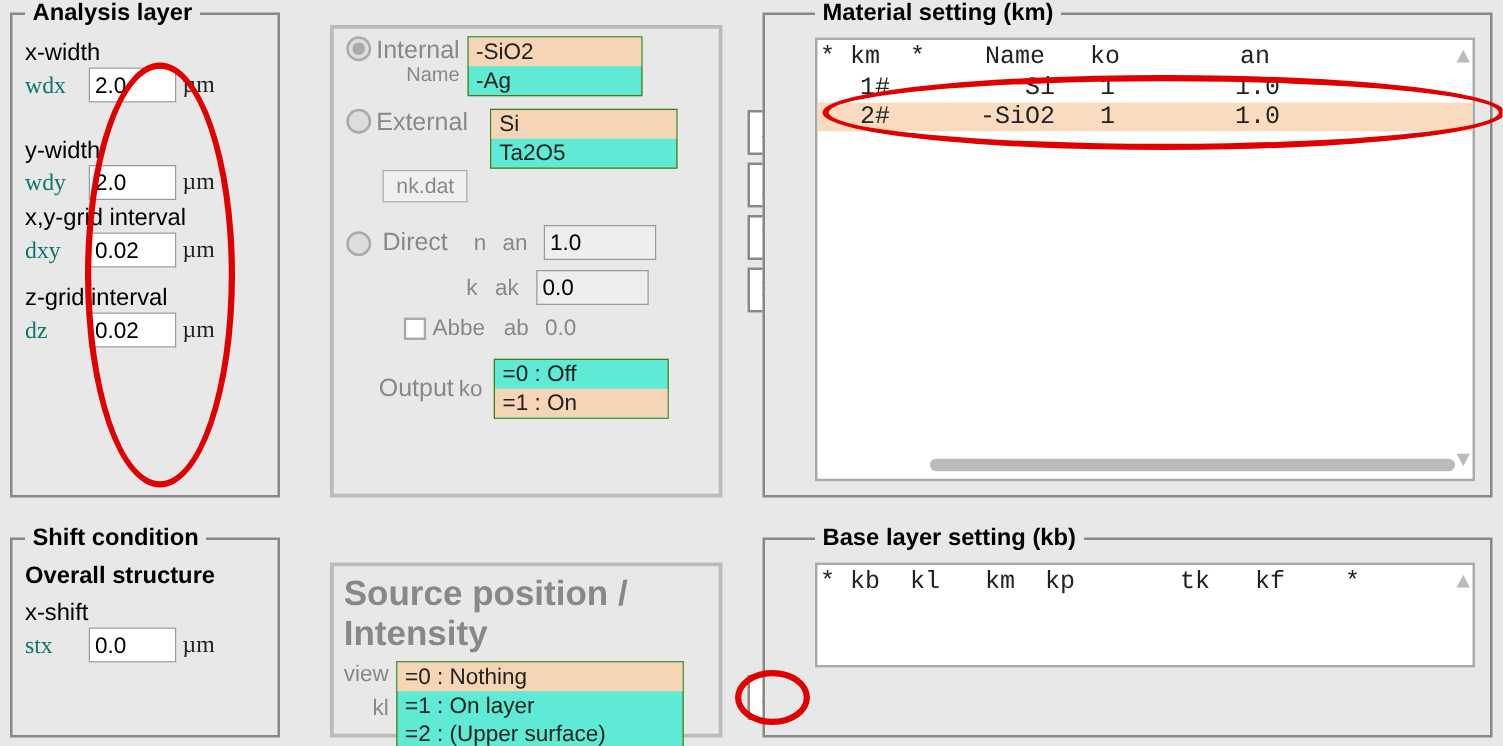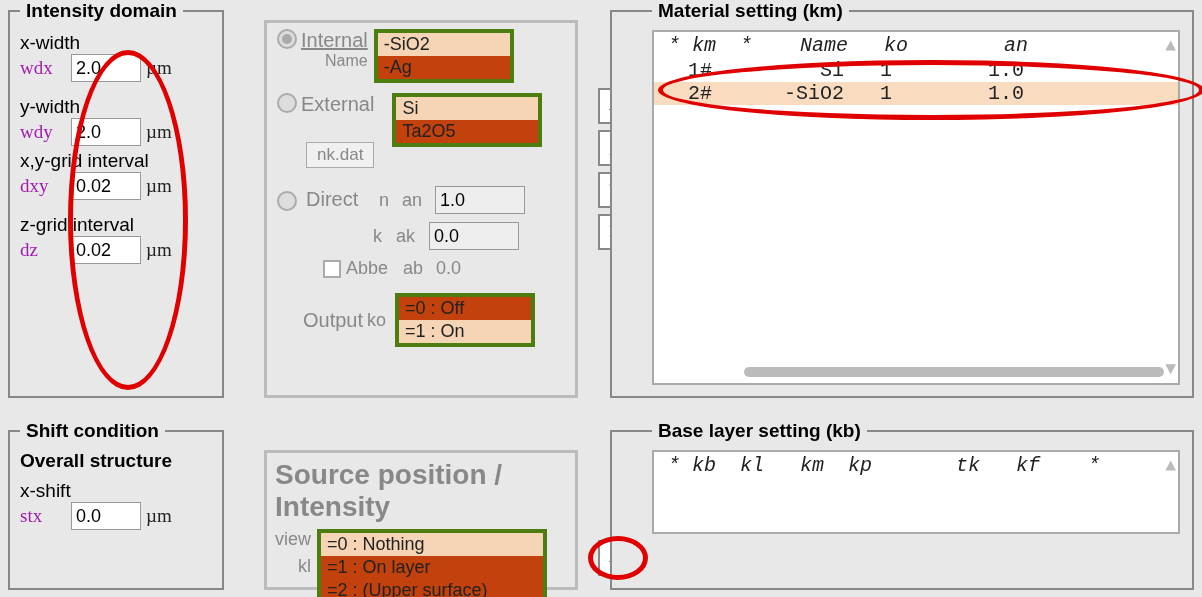--- a/index.html
+++ b/index.html
@@ -22,21 +22,21 @@
     padding: 8px 10px;
     position: absolute;
   }
   legend {
     font-weight: bold;
     font-size: 19px;
     padding: 0 6px;
     color: #000;
   }
   .label { color: #000; font-size: 19px; display:inline-block;}
-  .red-label { color: #a21caf; font-size: 19px; font-family: 'Times New Roman', serif; display:inline-block;}
+  .red-label { color: #0f766e; font-size: 19px; font-family: 'Times New Roman', serif; display:inline-block;}
   .unit { font-family: 'Times New Roman', serif; font-size: 19px; text-align: center; }
   input[type="text"].val {
     width: 70px;
     height: 28px;
     font-size: 18px;
     border: 1px solid #999;
     padding: 2px 4px;
     background: #fff;
   }
   .grey-text { color: #888; }
@@ -59,22 +59,22 @@
   }
   .btn {
     border:1px solid #aaa;
     background:#f0f0f0;
     padding:2px 10px;
     font-size:17px;
     display:inline-block;
     cursor:pointer;
   }
   .listbox {
-    background:#c2410c;
-    border:4px solid #4d7c0f;
+    background:#5eead4;
+    border:1px solid #4d7c0f;
     font-size:18px;
     padding:0;
   }
   .listbox .opt { padding:1px 6px; white-space:nowrap;}
   .listbox .opt.sel { background:#f5d5b5; }
   .square-btn {
     width:36px; height:36px;
     border:2px solid #888;
     background:#fff;
     display:flex;
@@ -86,23 +86,22 @@
   }
   .material-list {
     background:#fff;
     border:2px solid #aaa;
     position:relative;
     font-family:'Courier New',monospace;
     font-size:20px;
     overflow:hidden;
   }
   .material-list .header{
-    padding:2px 14px;
+    padding:2px 2px;
     white-space:pre;
-    font-style:italic;
   }
   .material-list .row{
     padding:0 10px;
     white-space:pre;
   }
   .material-list .row.sel{ background:#f9dcc0;}
   .scroll-up, .scroll-dn {
     position:absolute;
     right:2px;
     color:#bbb;
@@ -127,28 +126,28 @@
     border:5px solid #e00000;
     border-radius:50%;
     pointer-events:none;
     z-index:100;
   }
 </style>
 </head>
 <body>
 
 <fieldset style="left:8px; top:0px; width:216px; height:398px;">
-  <legend>Intensity domain</legend>
+  <legend>Analysis layer</legend>
   <div style="margin-top:2px;">
     <span class="label">x-width</span><br>
     <span class="red-label" style="width:46px;">wdx</span>
     <input type="text" class="val" value="2.0" style="">
     <span class="unit">µm</span>
   </div>
-  <div style="margin-top:14px;">
+  <div style="margin-top:28px;">
     <span class="label">y-width</span><br>
     <span class="red-label" style="width:46px;">wdy</span>
     <input type="text" class="val" value="2.0" style="">
     <span class="unit">µm</span>
   </div>
   <div style="margin-top:4px;">
     <span class="label">x,y-grid interval</span><br>
     <span class="red-label" style="width:46px;">dxy</span>
     <input type="text" class="val" value="0.02" style="">
     <span class="unit">µm</span>
@@ -159,21 +158,21 @@
     <input type="text" class="val" value="0.02" style="">
     <span class="unit">µm</span>
   </div>
 </fieldset>
 
 <div style="position:absolute; left:264px; top:20px; width:314px; height:378px; border:3px solid #bbb; background:#e8e8e8; padding:6px 10px;">
 
   <div style="display:flex; align-items:flex-start;">
     <span class="radio-circle sel"></span>
     <div style="display:flex; flex-direction:column; margin-right:6px;">
-      <span class="grey-text" style="font-size:20px;text-decoration:underline;">Internal</span>
+      <span class="grey-text" style="font-size:20px;">Internal</span>
       <span class="grey-text" style="font-size:16px; text-align:right;">Name</span>
     </div>
     <div class="listbox" style="width:140px;">
       <div class="opt sel">-SiO2</div>
       <div class="opt">-Ag</div>
     </div>
   </div>
 
   <div style="display:flex; align-items:flex-start; margin-top:10px;">
     <span class="radio-circle"></span>

